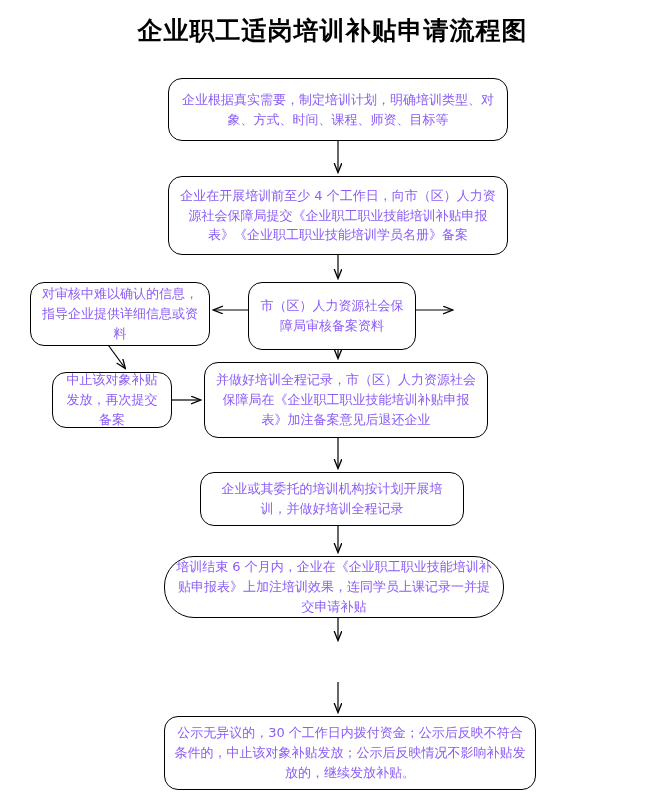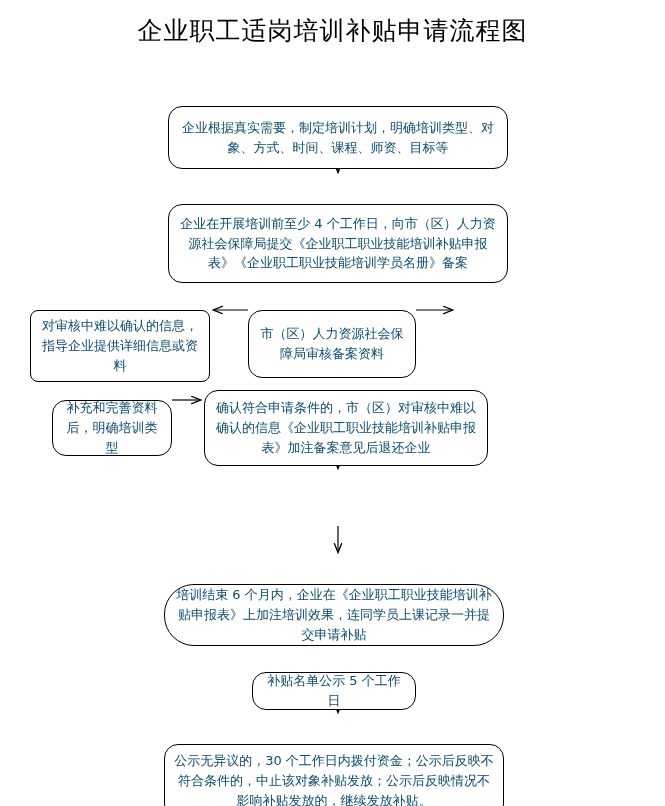--- a/index.html
+++ b/index.html
@@ -20,40 +20,39 @@
     width: 665px;
     height: 806px;
   }
   .title {
     position: absolute;
     left: 0;
     top: 14px;
     width: 665px;
     text-align: center;
     font-size: 25px;
-    font-weight: normal;
+    font-weight: bold;
     letter-spacing: 1px;
     color: #000000;
     font-family: "DejaVu Serif", "Liberation Serif", serif;
   }
   .node {
     position: absolute;
     box-sizing: border-box;
     border: 1.3px solid #000000;
     border-radius: 14px;
     background: #ffffff;
-    color: #0c4a6e;
+    color: #8b5cf6;
     display: flex;
     align-items: center;
     justify-content: center;
     text-align: center;
     font-size: 13px;
     line-height: 1.52;
     padding: 0 9px;
-    margin-top: 28px;
   }
   .node span {
     display: block;
     width: 100%;
   }
   .edges {
     position: absolute;
     left: 0;
     top: 0;
     width: 665px;
@@ -103,39 +102,39 @@
   </div>
 
   <div class="node" style="left:168px; top:176px; width:340px; height:79px;">
     <span>企业在开展培训前至少 4 个工作日，向市（区）人力资源社会保障局提交《企业职工职业技能培训补贴申报表》《企业职工职业技能培训学员名册》备案</span>
   </div>
 
   <div class="node" style="left:248px; top:282px; width:168px; height:68px;">
     <span>市（区）人力资源社会保障局审核备案资料</span>
   </div>
 
-  <div class="node" style="left:30px; top:282px; width:180px; height:72px;border-radius:8px;">
+  <div class="node" style="left:30px; top:282px; width:180px; height:64px;">
     <span>对审核中难以确认的信息，指导企业提供详细信息或资料</span>
   </div>
 
 
   <div class="node" style="left:52px; top:372px; width:120px; height:56px;">
-    <span>补充和完善资料后，明确培训类型</span>
+    <span>中止该对象补贴发放，再次提交备案</span>
   </div>
 
   <div class="node" style="left:204px; top:362px; width:284px; height:76px;">
-    <span>确认符合申请条件的，市（区）对审核中难以确认的信息《企业职工职业技能培训补贴申报表》加注备案意见后退还企业</span>
+    <span>并做好培训全程记录，市（区）人力资源社会保障局在《企业职工职业技能培训补贴申报表》加注备案意见后退还企业</span>
   </div>
 
+  <div class="node" style="left:200px; top:472px; width:264px; height:54px;">
+    <span>企业或其委托的培训机构按计划开展培训，并做好培训全程记录</span>
+  </div>
 
   <div class="node" style="left:164px; top:556px; width:340px; height:62px;border-radius:30px;">
     <span>培训结束 6 个月内，企业在《企业职工职业技能培训补贴申报表》上加注培训效果，连同学员上课记录一并提交申请补贴</span>
   </div>
 
-  <div class="node" style="left:252px; top:644px; width:164px; height:38px;">
-    <span>补贴名单公示 5 个工作日</span>
-  </div>
 
-  <div class="node" style="left:164px; top:716px; width:340px; height:74px;">
+  <div class="node" style="left:164px; top:716px; width:372px; height:74px;">
     <span>公示无异议的，30 个工作日内拨付资金；公示后反映不符合条件的，中止该对象补贴发放；公示后反映情况不影响补贴发放的，继续发放补贴。</span>
   </div>
 
 </div>
 
 </body></html>

